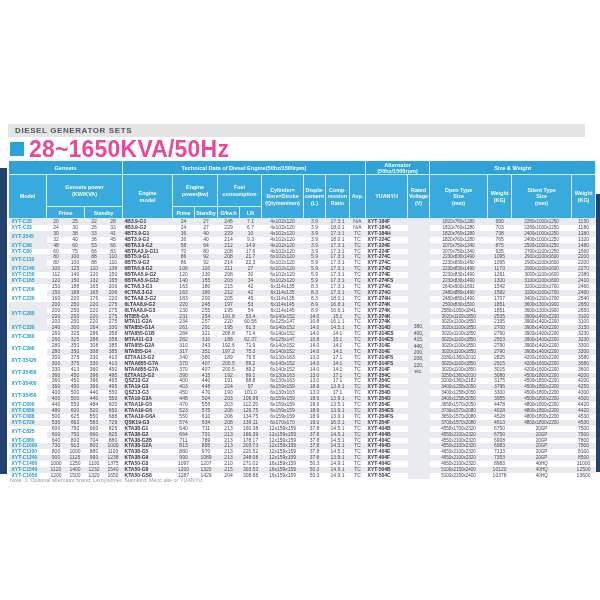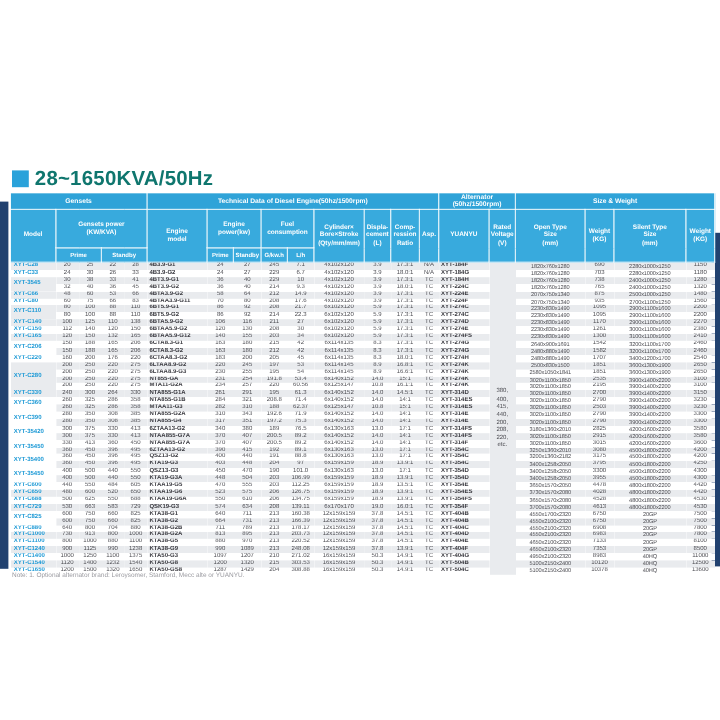--- a/index.html
+++ b/index.html
@@ -3,21 +3,21 @@
 <meta charset="utf-8">
 <style>
   html,body{margin:0;padding:0;background:#ffffff;}
   body{width:600px;height:600px;font-family:"Liberation Sans",sans-serif;}
   .page{position:relative;width:600px;height:600px;background:#fff;overflow:hidden;}
   .section-band{position:absolute;left:8px;top:124px;width:577px;height:13px;background:#e5e5e8;
     display:flex;align-items:center;padding-left:7px;box-sizing:border-box;}
   .section-band span{font-size:8px;font-weight:bold;color:#55555e;letter-spacing:.6px;}
   .title-row{position:absolute;left:10px;top:140px;height:18px;display:flex;align-items:center;gap:5px;}
   .bullet{width:14px;height:14px;background:#2aa2da;}
-  .big-title{color:#0f766e;font-size:17px;font-weight:bold;letter-spacing:.2px;}
+  .big-title{color:#ec4899;font-size:23px;font-weight:bold;letter-spacing:.2px;}
   .edge{position:absolute;background:#21416f;width:7px;}
   .edge.left{left:0;top:168px;height:306px;}
   .edge.right{right:0;top:194px;height:278px;}
   .tablewrap{position:absolute;left:8px;top:160px;width:584px;}
   table{border-collapse:collapse;table-layout:fixed;width:584px;}
   thead th{background:#38aadd;color:#fff;font-weight:bold;vertical-align:middle;text-align:center;
     white-space:pre-line;padding:0;border:1px solid rgba(255,255,255,.8);}
   tr.grow th{font-size:5.6px;height:13px;background:#2fa3d8;line-height:6px;}
   tr.mrow th{font-size:5.4px;height:31px;line-height:6.2px;}
   tr.srow th{font-size:5px;height:11px;}
@@ -31,20 +31,23 @@
   td.volt{font-size:5px;line-height:6.4px;white-space:pre-line;vertical-align:middle;color:#4c4c52;}
   .note{position:absolute;left:10px;top:477px;font-size:5.4px;color:#9b9ba1;}
 </style>
 </head>
 <body>
 
 <div class="page">
   <div class="edge left"></div>
   <div class="edge right"></div>
 
+  <div class="section-band">
+    <span>DIESEL GENERATOR SETS</span>
+  </div>
 
   <div class="title-row">
     <div class="bullet"></div>
     <div class="big-title">28~1650KVA/50Hz</div>
   </div>
 
   <div class="tablewrap">
     <table>
       <colgroup id="cols">
           <col style="width: 38px;">

